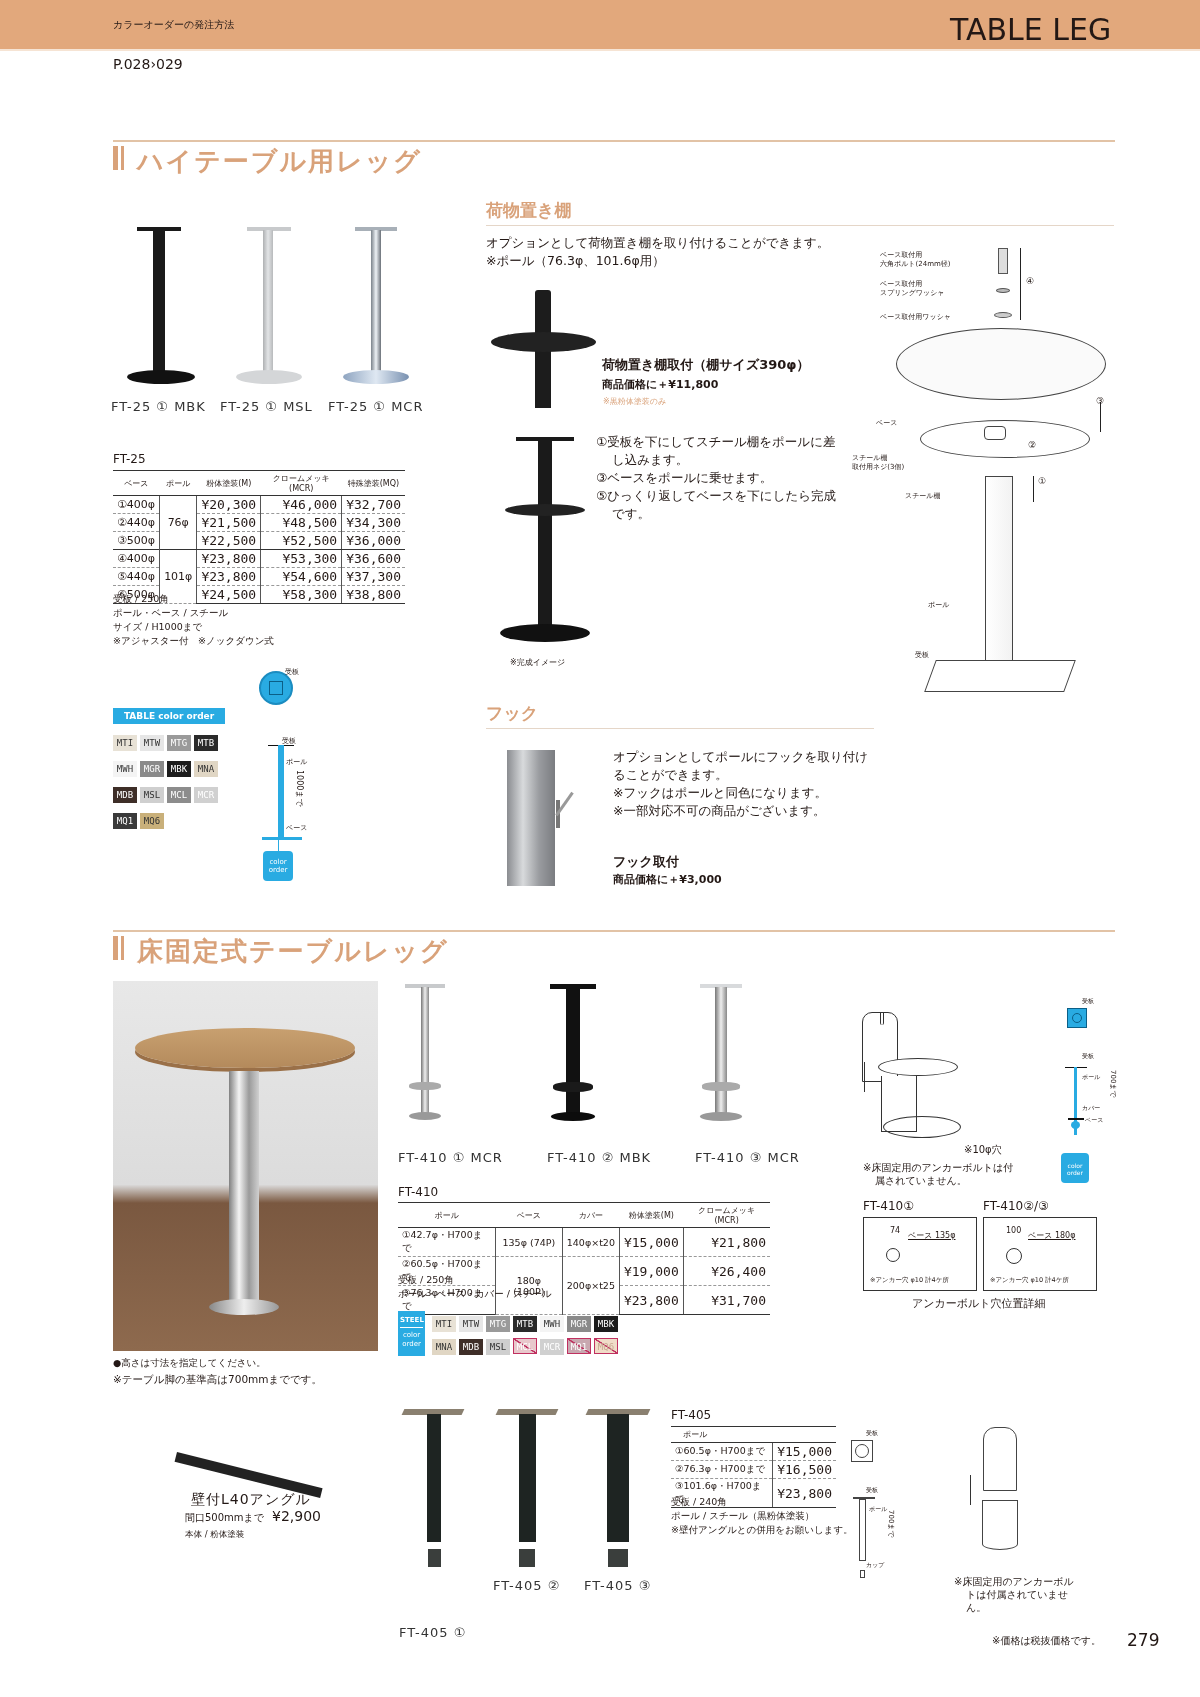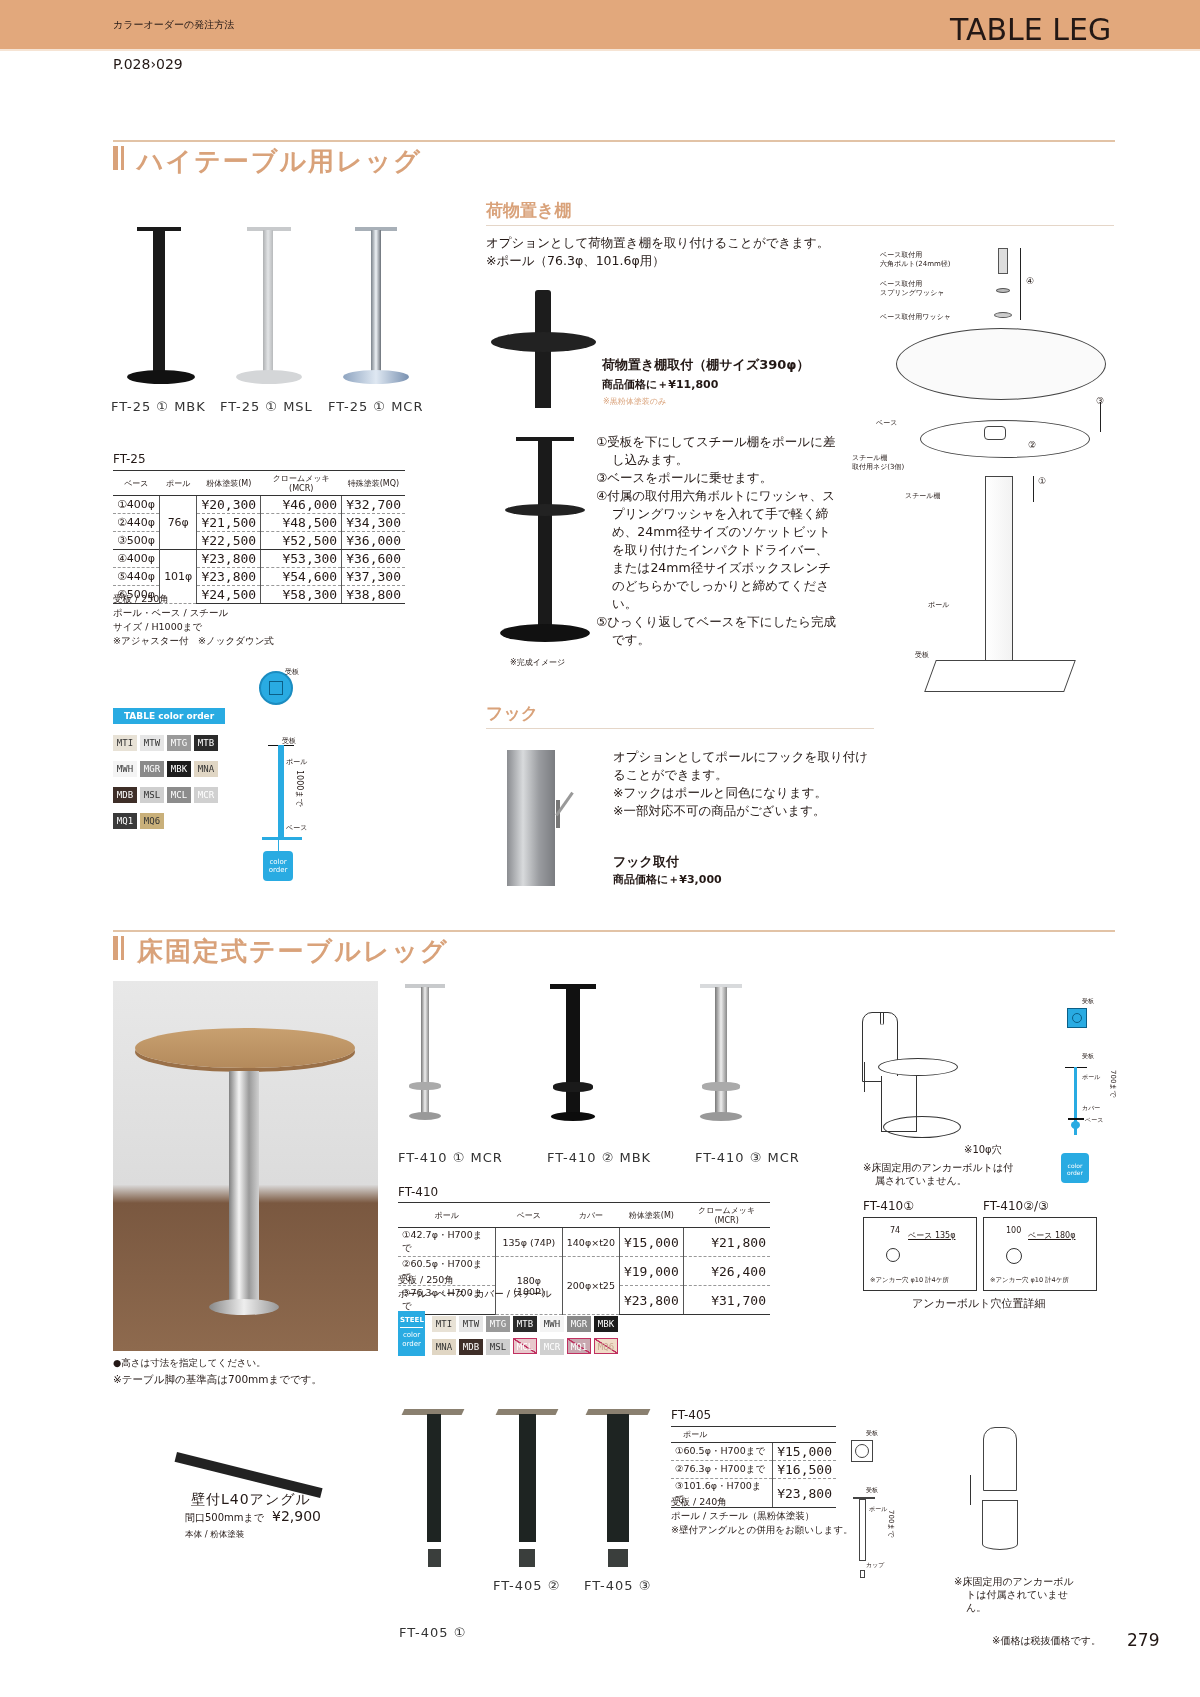--- a/index.html
+++ b/index.html
@@ -147,21 +147,20 @@
 
 <div class="abs" style="left:516px;top:437px;width:58px;height:4px;background:#1a1a1a;"></div>
 <div class="abs" style="left:538px;top:440px;width:14px;height:192px;background:#1a1a1a;"></div>
 <div class="abs" style="left:505px;top:504px;width:80px;height:12px;border-radius:50%;background:#222;"></div>
 <div class="abs" style="left:500px;top:624px;width:90px;height:18px;border-radius:50%;background:#111;"></div>
 <div class="abs" style="left:510px;top:657px;font-size:8px;">※完成イメージ</div>
 
 <div class="abs" style="left:596px;top:433px;width:240px;font-size:12.5px;line-height:18px;">
   <div style="padding-left:16px;text-indent:-16px;">①受板を下にしてスチール棚をポールに差し込みます。</div>
   <div style="padding-left:16px;text-indent:-16px;">③ベースをポールに乗せます。</div>
-  <div style="padding-left:16px;text-indent:-16px;">④付属の取付用六角ボルトにワッシャ、スプリングワッシャを入れて手で軽く締め、24mm径サイズのソケットビットを取り付けたインパクトドライバー、または24mm径サイズボックスレンチのどちらかでしっかりと締めてください。</div>
   <div style="padding-left:16px;text-indent:-16px;">⑤ひっくり返してベースを下にしたら完成です。</div>
 </div>
 
 <div class="abs" style="left:860px;top:240px;width:260px;height:460px;">
   <div class="abs" style="left:20px;top:11px;font-size:7px;line-height:9px;white-space:pre;">ベース取付用
 六角ボルト(24mm径)</div>
   <div class="abs" style="left:20px;top:40px;font-size:7px;line-height:9px;white-space:pre;">ベース取付用
 スプリングワッシャ</div>
   <div class="abs" style="left:20px;top:72px;font-size:7px;">ベース取付用ワッシャ</div>
   <div class="abs" style="left:138px;top:8px;width:10px;height:26px;border:1px solid #555;background:#ddd;"></div>

